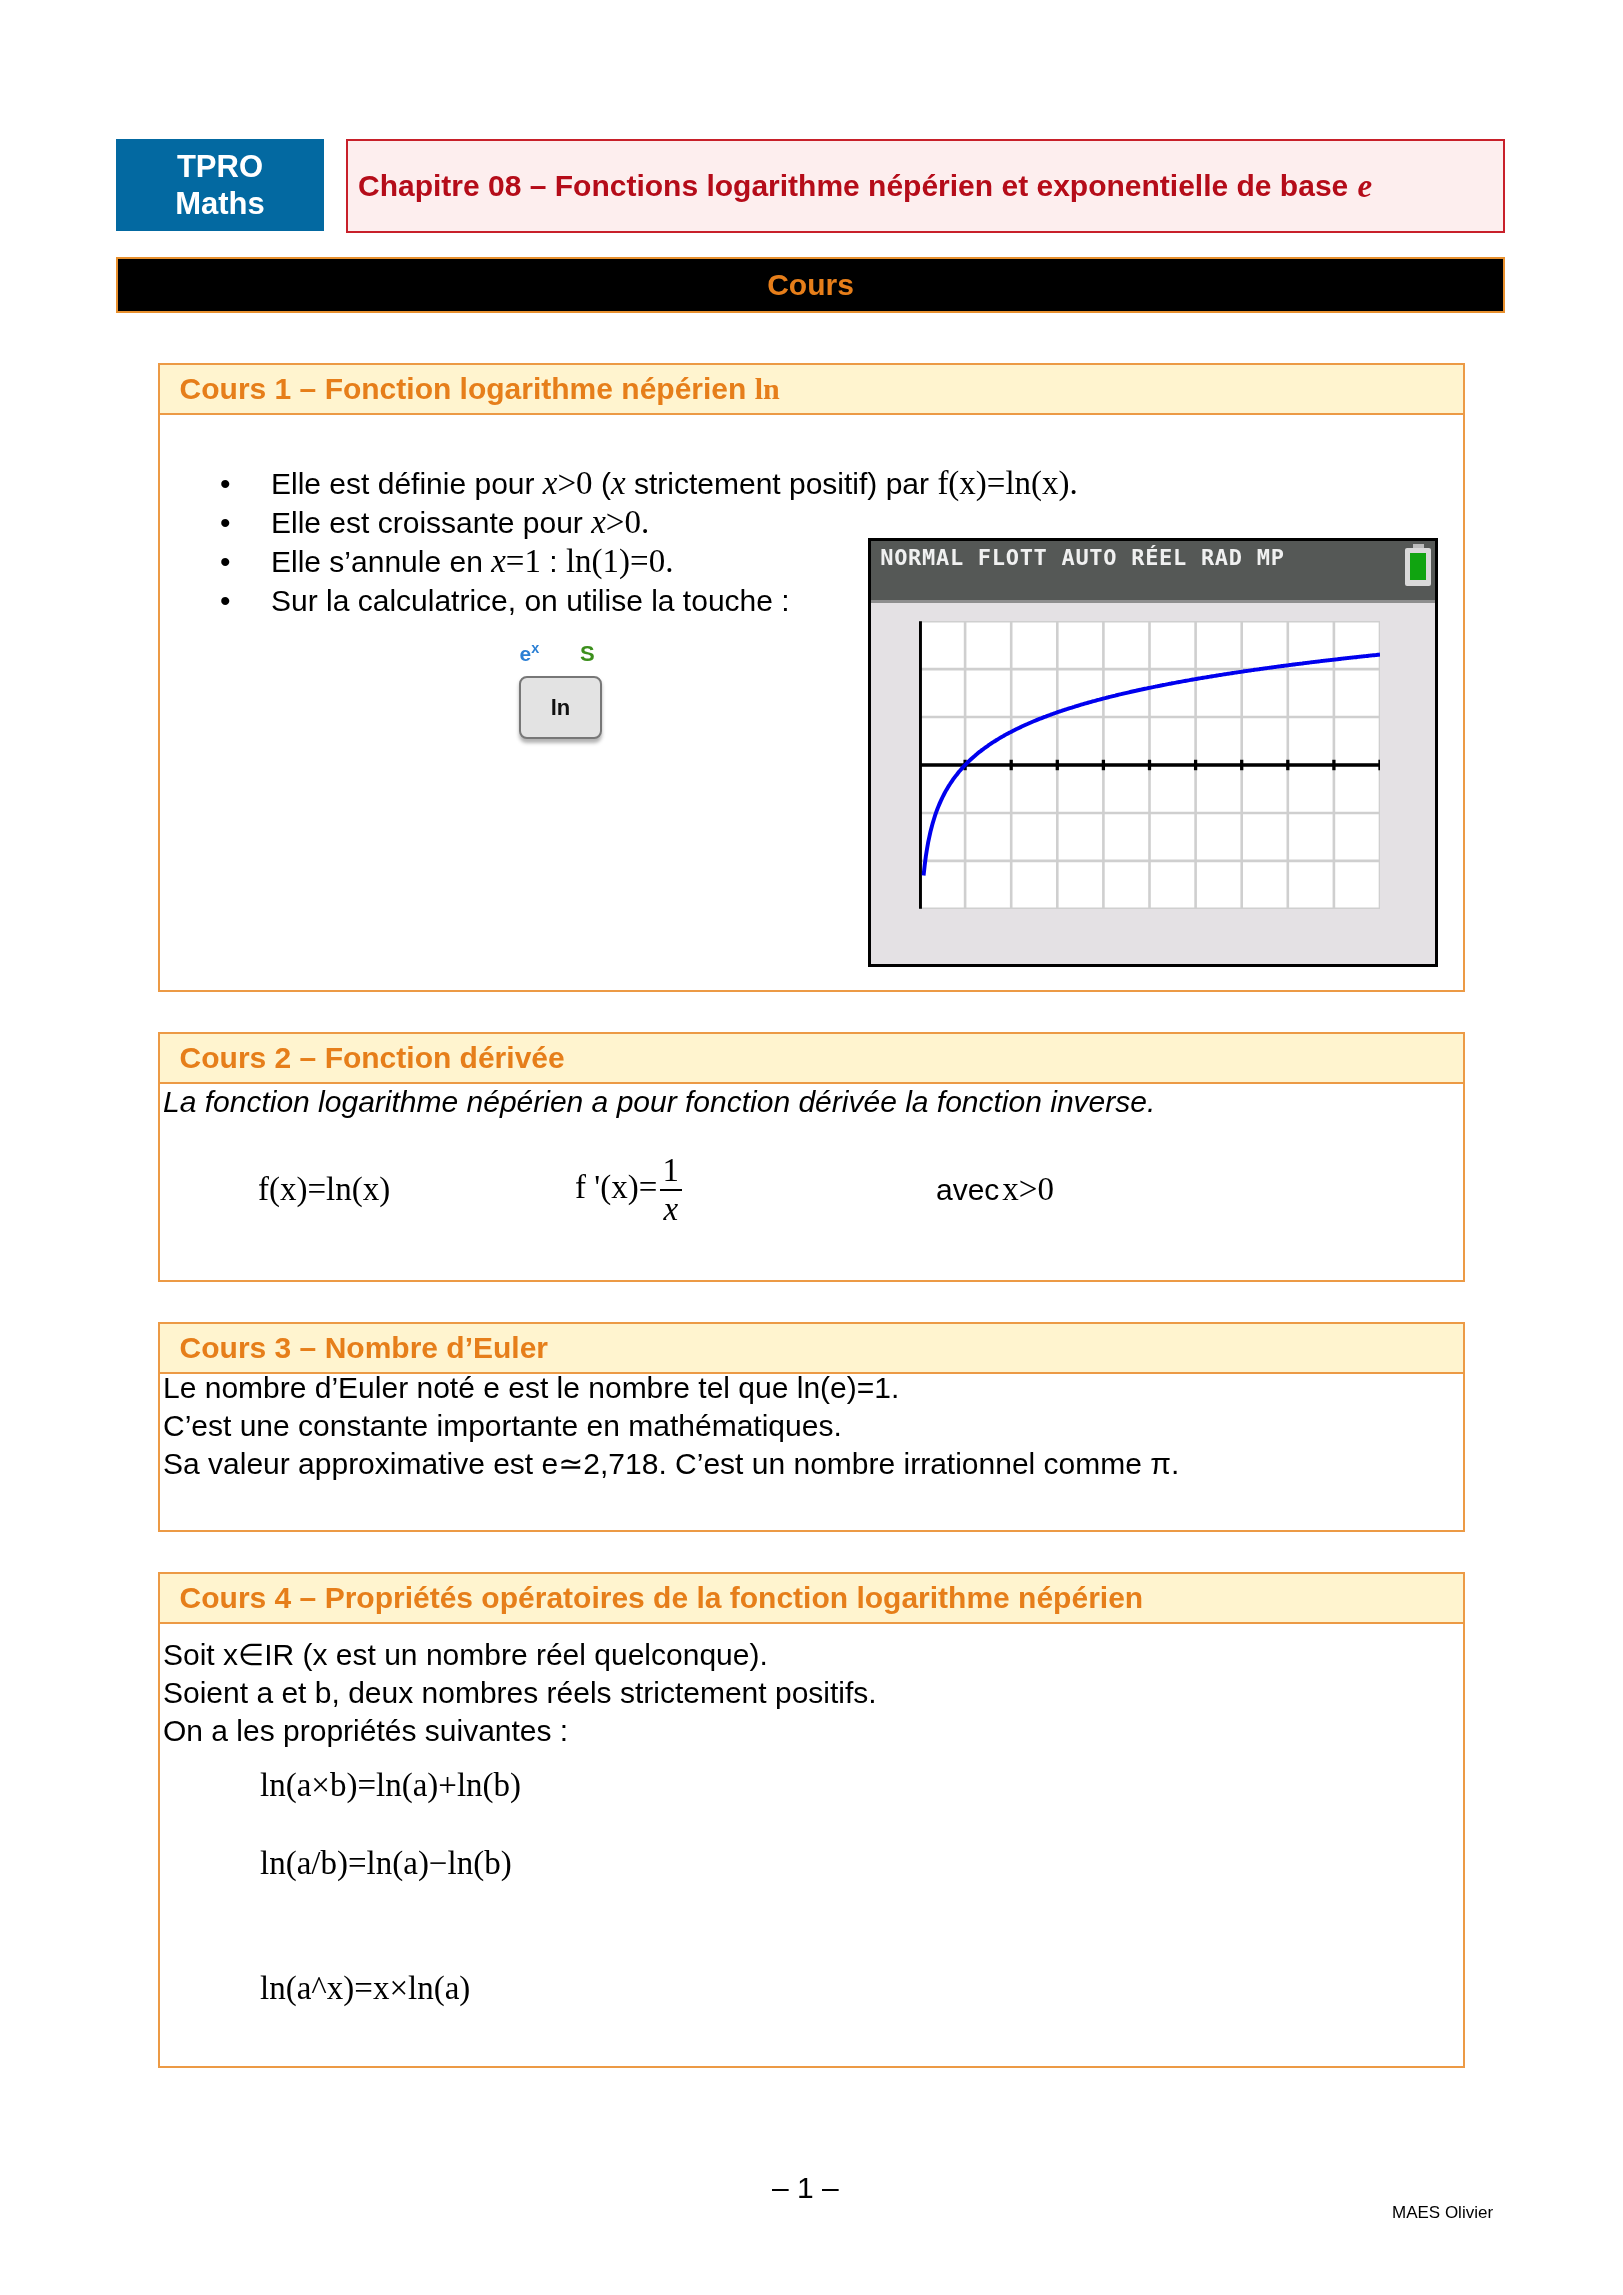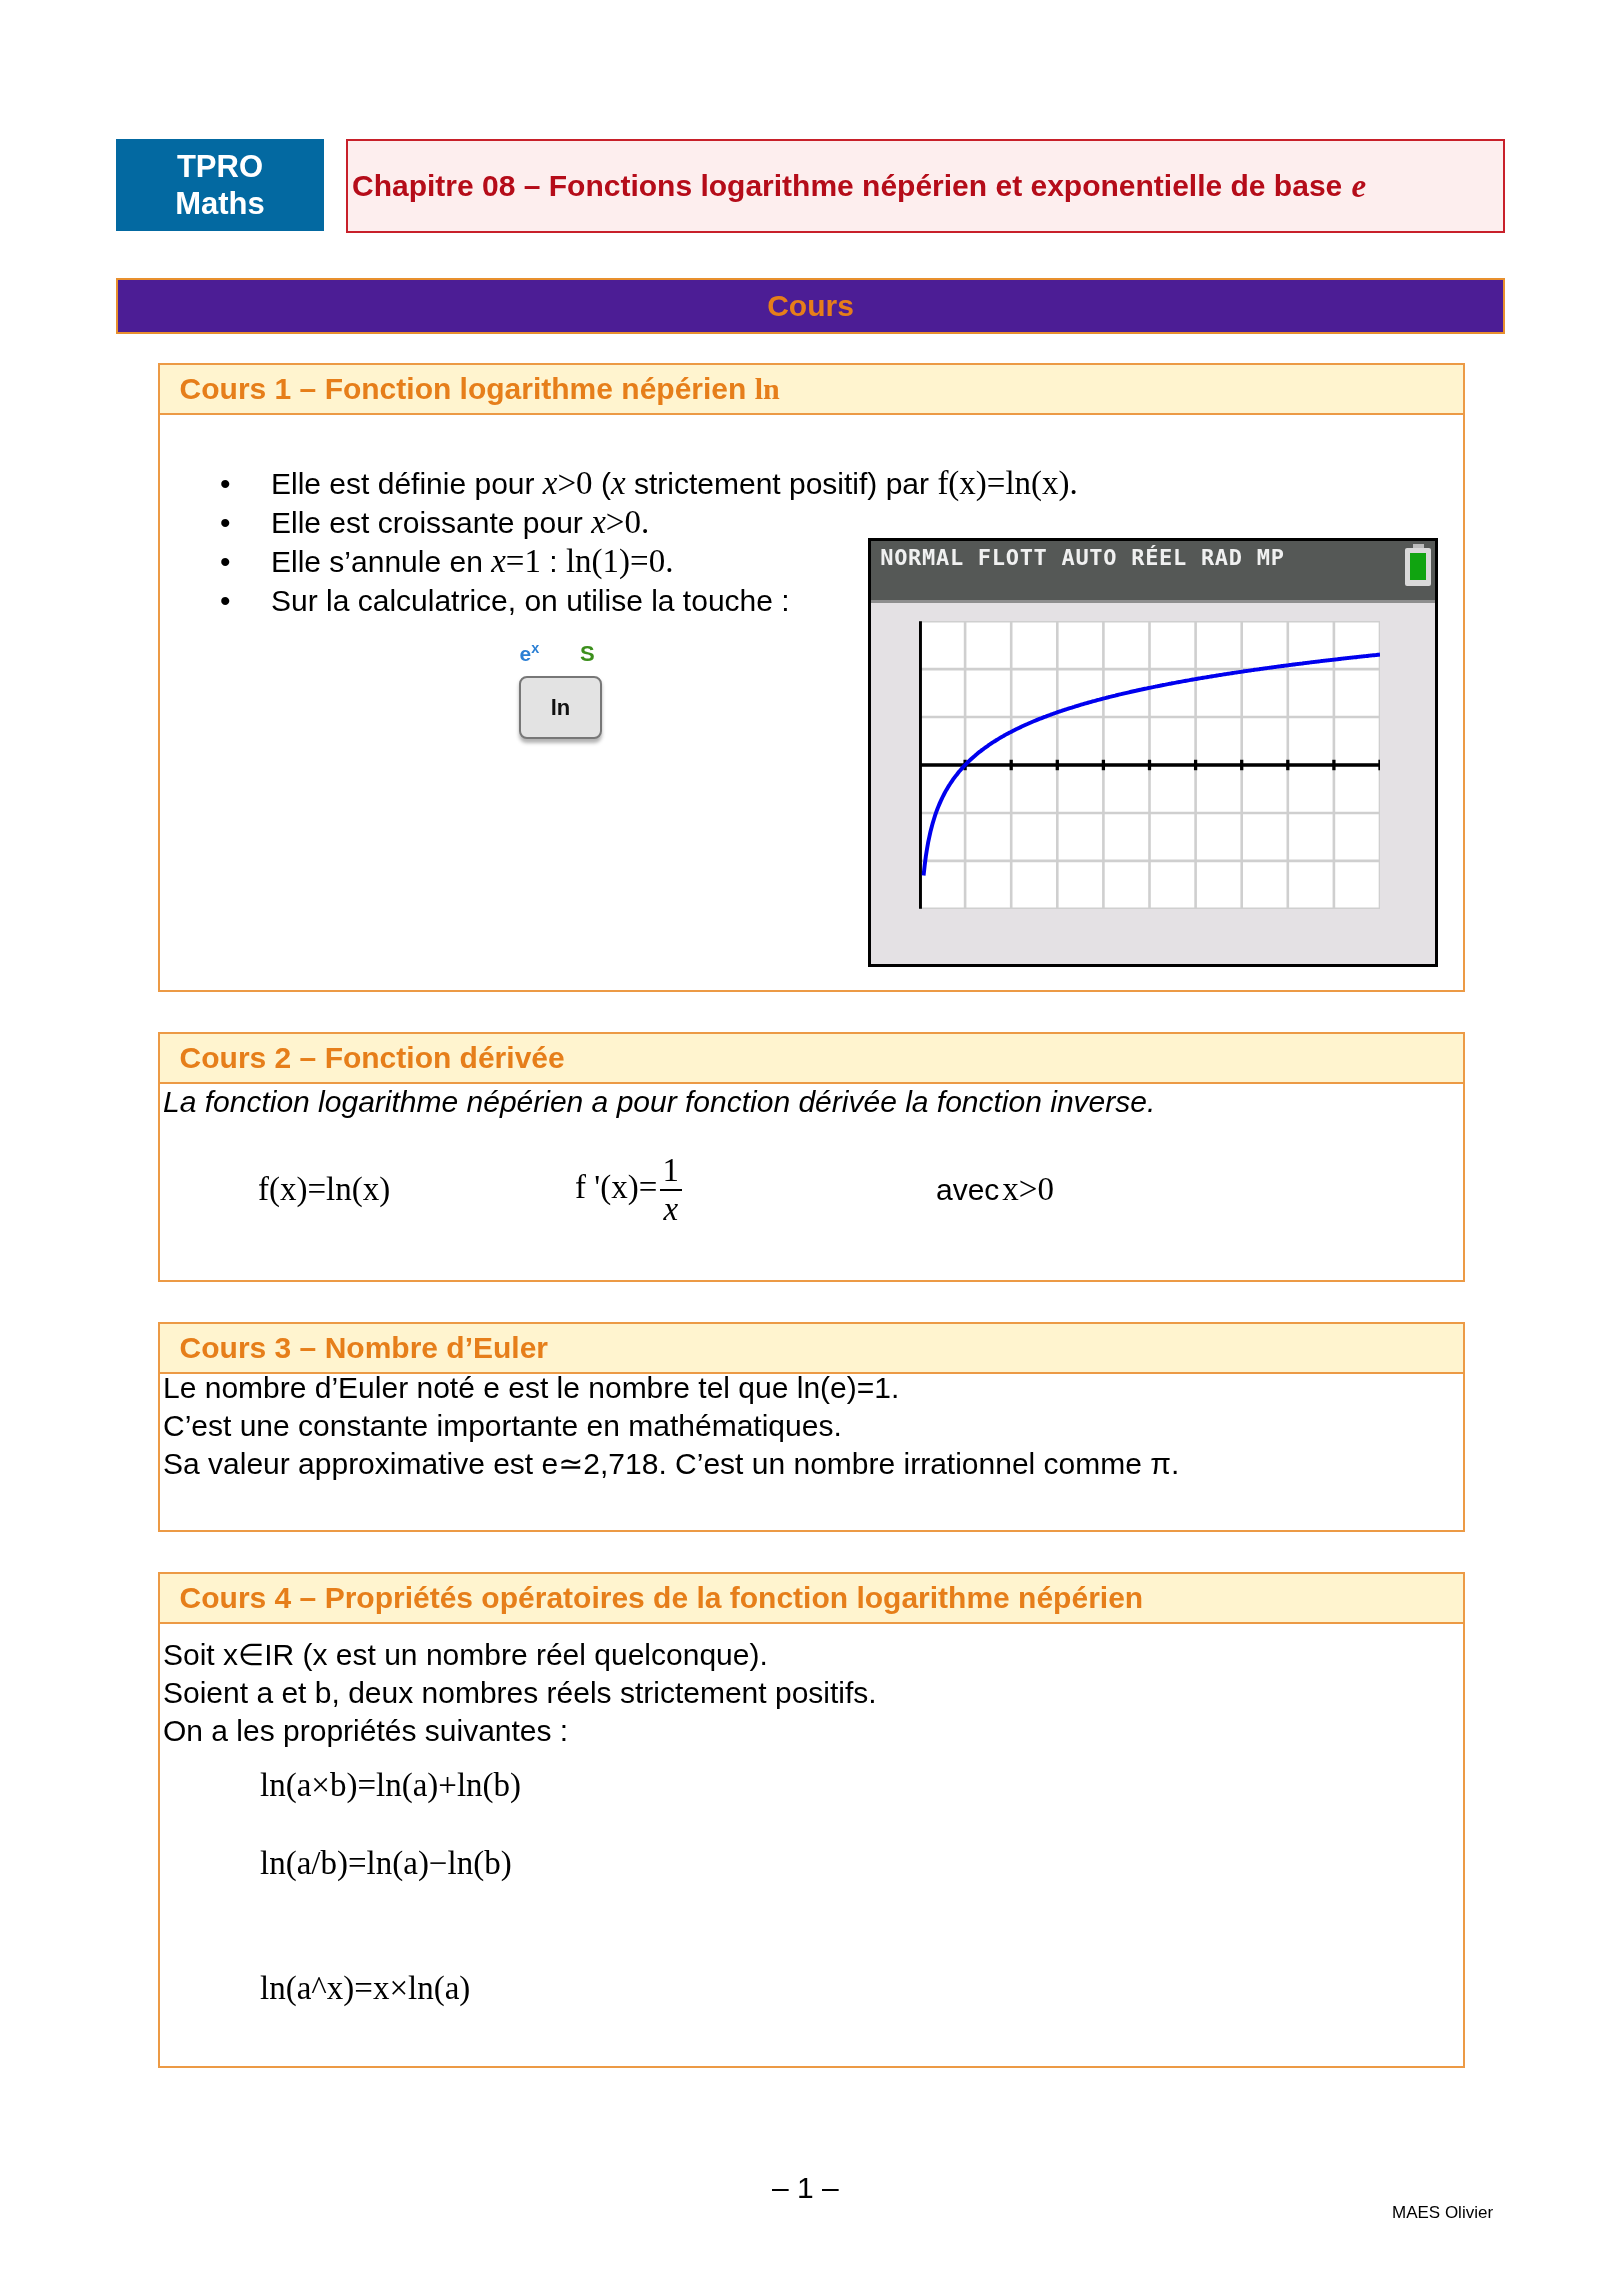--- a/index.html
+++ b/index.html
@@ -8,24 +8,24 @@
   .abs { position: absolute; box-sizing: border-box; }
   .math { font-family: "Liberation Serif", "DejaVu Serif", serif; font-size: 33px; }
   .math i { font-style: italic; }
 
   
   #tpro { left: 116px; top: 139px; width: 208px; height: 92px; background: #0369a1;
           color: #fff; font-weight: bold; font-size: 31px; line-height: 37px;
           display: flex; flex-direction: column; align-items: center; justify-content: center; }
   #chapter { left: 346px; top: 139px; width: 1159px; height: 94px; background: #fdeeee;
              border: 2px solid #c8202a; color: #b50c19; font-weight: bold; font-size: 30px;
-             display: flex; align-items: center; padding-left: 4px; }
+             display: flex; align-items: center; padding-left: 10px; }
   #chapter .e { font-family: "Liberation Serif", serif; font-style: italic; margin-left: 9.2px; font-size: 33px; }
 
-  #cours-bar { left: 116px; top: 278px; width: 1389px; height: 56px; background: #4c1d95;
+  #cours-bar { left: 116px; top: 257px; width: 1389px; height: 56px; background: #000000;
                border: 2px solid #e8902e; color: #e67e1a; font-weight: bold; font-size: 30px;
                display: flex; align-items: center; justify-content: center; }
 
   
   .sec { left: 158px; width: 1307px; border: 2px solid #ec9a45; background: #fff; }
   .sec-head { height: 48px; background: #fff4cf; border-bottom: 2px solid #ec9a45;
               color: #e67e1a; font-weight: bold; font-size: 30px; line-height: 47px; padding-left: 19.6px; }
   .sec-head .ln { font-family: "Liberation Serif", serif; font-weight: bold; }
   .body-text { font-size: 30px; line-height: 38px; }
 

